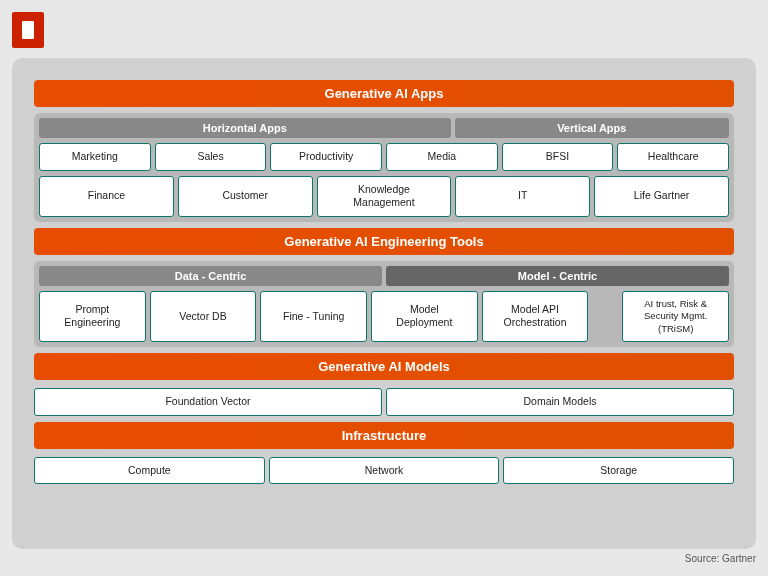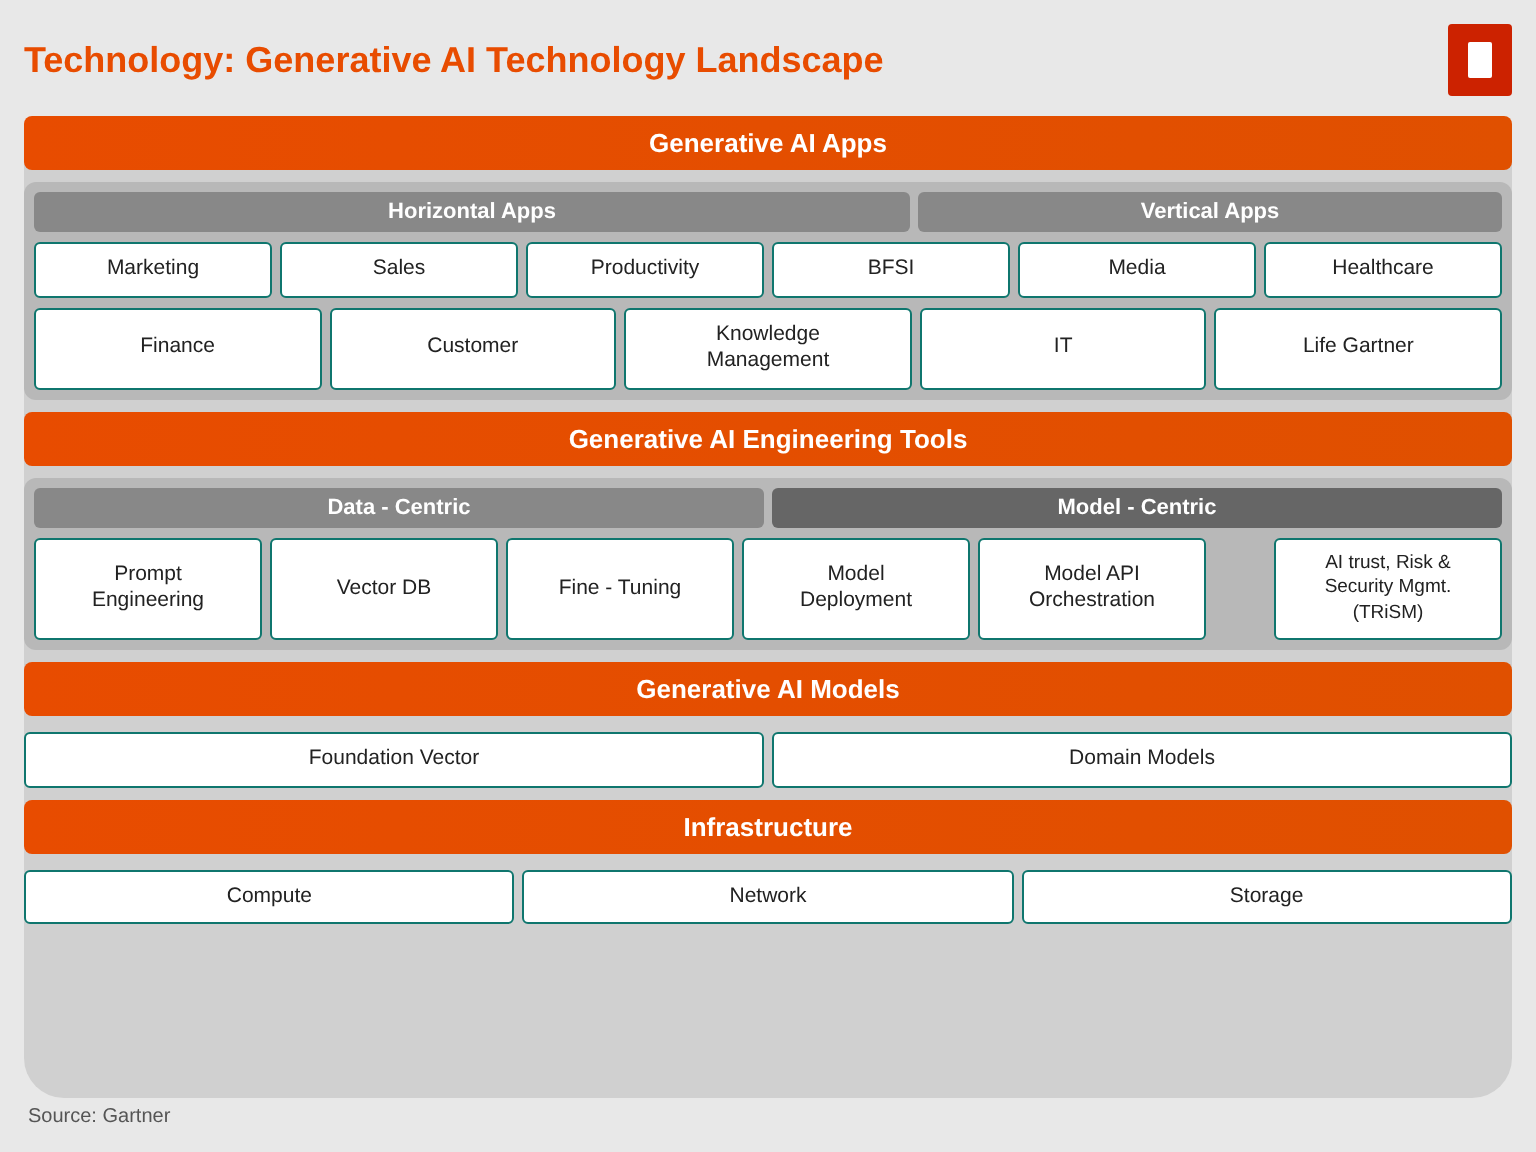--- a/index.html
+++ b/index.html
@@ -45,22 +45,22 @@
       border-radius: 2px;
     }
     .logo-inner {
       width: 12px;
       height: 18px;
       background: white;
       border-radius: 1px;
     }
     .main-card {
       background: #d0d0d0;
-      border-radius: 20px;
-      padding: 0;
+      border-radius: 10px;
+      padding: 22px;
       flex: 1;
       display: flex;
       flex-direction: column;
       gap: 6px;
     }
     
     .section-header {
       background: linear-gradient(to right, #e84c00, #e05000);
       color: white;
       text-align: center;
@@ -111,31 +111,29 @@
       display: flex;
       gap: 4px;
       justify-content: center;
     }
     .apps-split .sub-header { flex: 1; }
     .source-text {
       font-size: 10px;
       color: #555;
       margin-top: 4px;
       padding-left: 2px;
+      text-align: right;
     }
   </style>
 </head>
 <body>
 
 <div class="page-wrapper">
 
   <div class="title-bar">
-    <div class="title-text">
-      <span>Technology: </span><span style="color:#e84c00;">Generative AI Technology Landscape</span>
-    </div>
     <div class="logo">
       <div class="logo-inner"></div>
     </div>
   </div>
 
   <div class="main-card">
 
     <div class="section-header">Generative AI Apps</div>
     <div class="apps-section">
 
@@ -145,22 +143,22 @@
         </div>
         <div style="flex:2;">
           <div class="sub-header" style="width:100%;">Vertical Apps</div>
         </div>
       </div>
 
       <div class="boxes-row">
         <div class="white-box">Marketing</div>
         <div class="white-box">Sales</div>
         <div class="white-box">Productivity</div>
+        <div class="white-box">Media</div>
         <div class="white-box">BFSI</div>
-        <div class="white-box">Media</div>
         <div class="white-box">Healthcare</div>
       </div>
 
       <div class="boxes-row">
         <div class="white-box">Finance</div>
         <div class="white-box">Customer</div>
         <div class="white-box">Knowledge<br>Management</div>
         <div class="white-box">IT</div>
         <div class="white-box">Life Gartner</div>
       </div>

